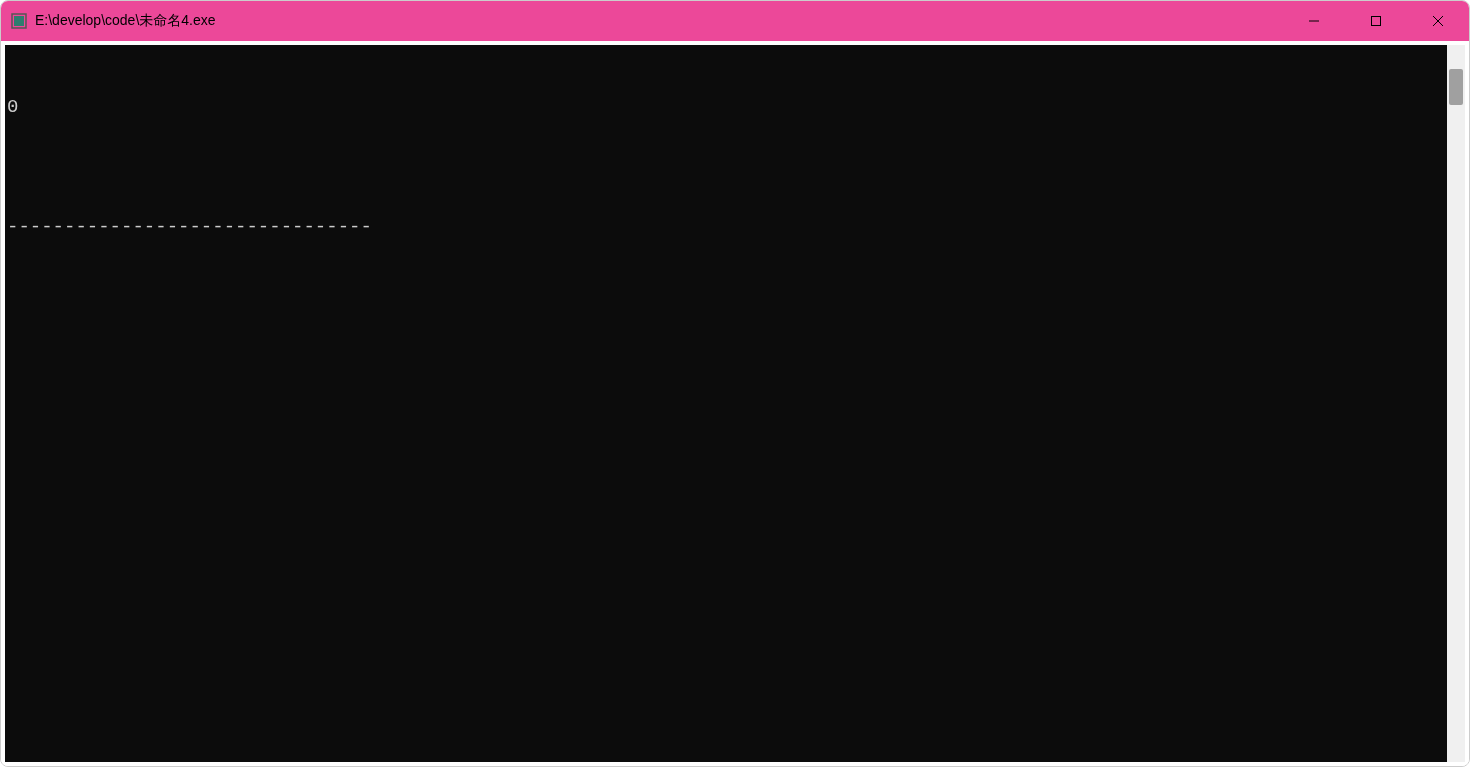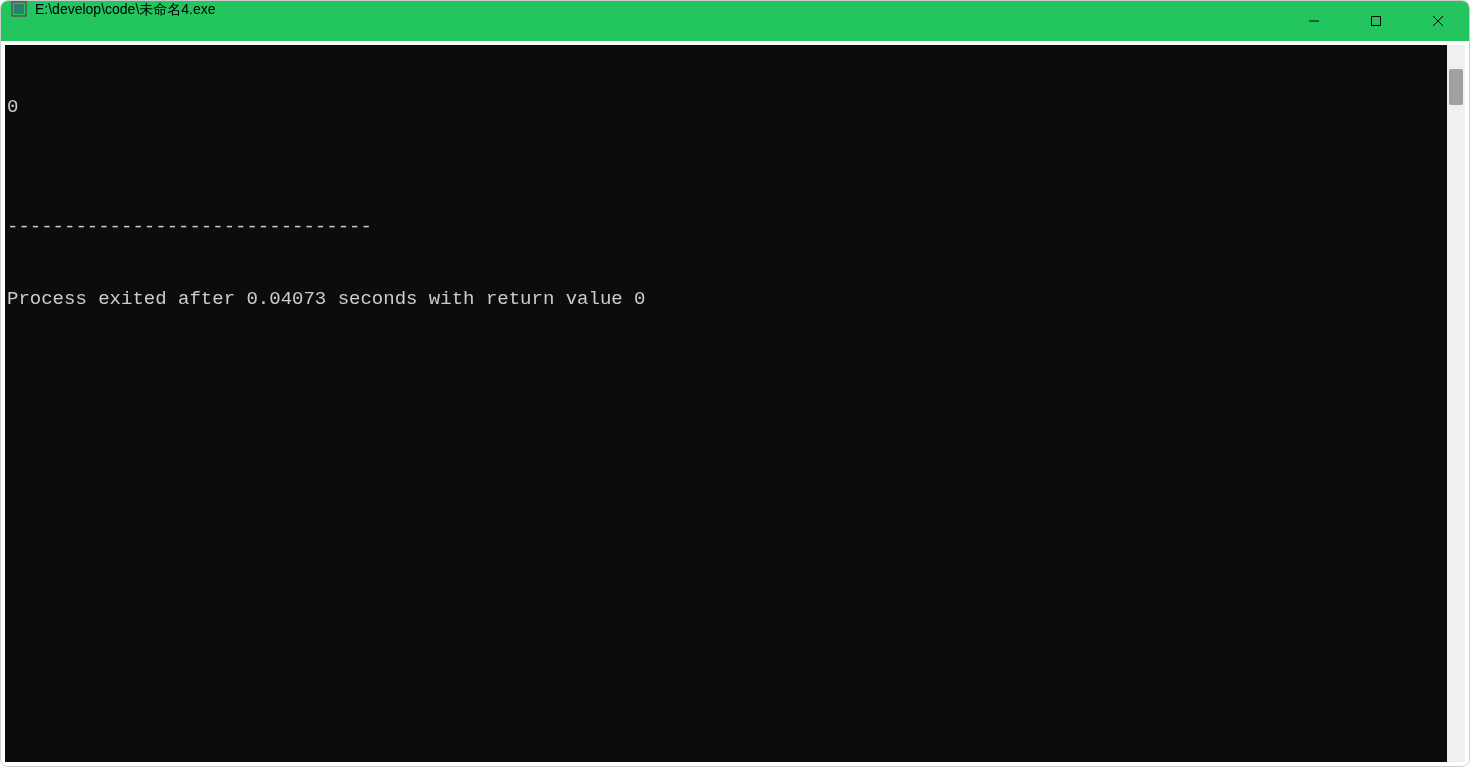--- a/index.html
+++ b/index.html
@@ -20,23 +20,23 @@
       height: 100%;
       background: #ffffff;
       border: 1px solid #cccccc;
       border-radius: 8px;
       display: flex;
       flex-direction: column;
       overflow: hidden;
     }
     .titlebar {
       height: 40px;
-      background: #22c55e;
+      background: #ec4899;
       display: flex;
-      align-items: flex-start;
+      align-items: center;
       padding-left: 10px;
       flex-shrink: 0;
     }
     .titlebar-icon {
       width: 16px;
       height: 16px;
       margin-right: 8px;
       display: inline-flex;
       align-items: center;
       justify-content: center;
@@ -137,19 +137,18 @@
           <line x1="11" y1="1" x2="1" y2="11" stroke="currentColor" stroke-width="1"></line>
         </svg>
       </button>
     </div>
   </div>
   <div class="content-area">
     <div class="terminal">
       <div class="terminal-line">0</div>
       <div class="terminal-line"></div>
       <div class="terminal-line">--------------------------------</div>
-      <div class="terminal-line">Process exited after 0.04073 seconds with return value 0</div>
     </div>
     <div class="scrollbar-track">
       <div class="scrollbar-thumb"></div>
     </div>
   </div>
 </div>
 
 </body></html>

